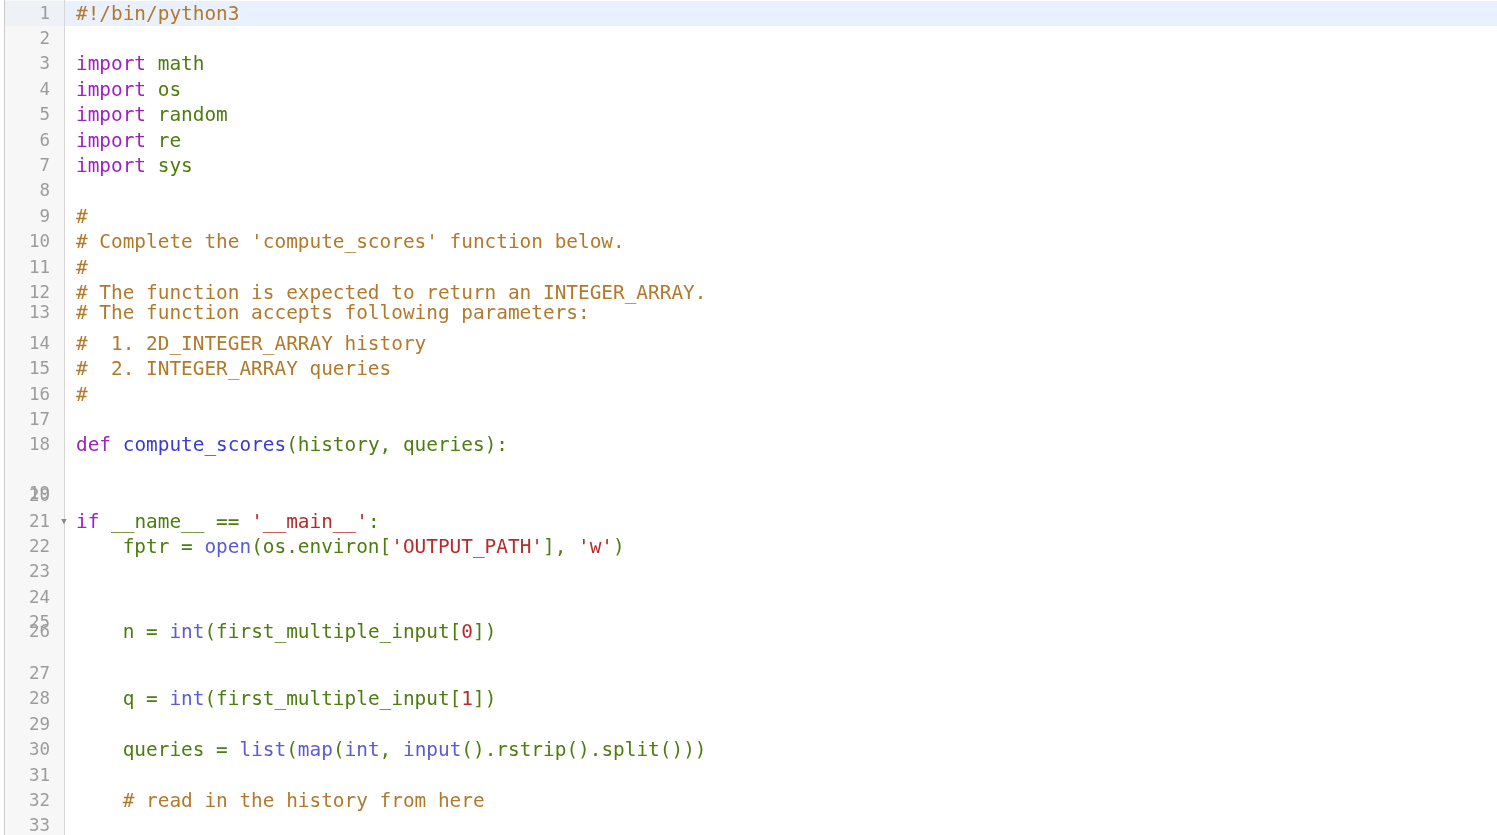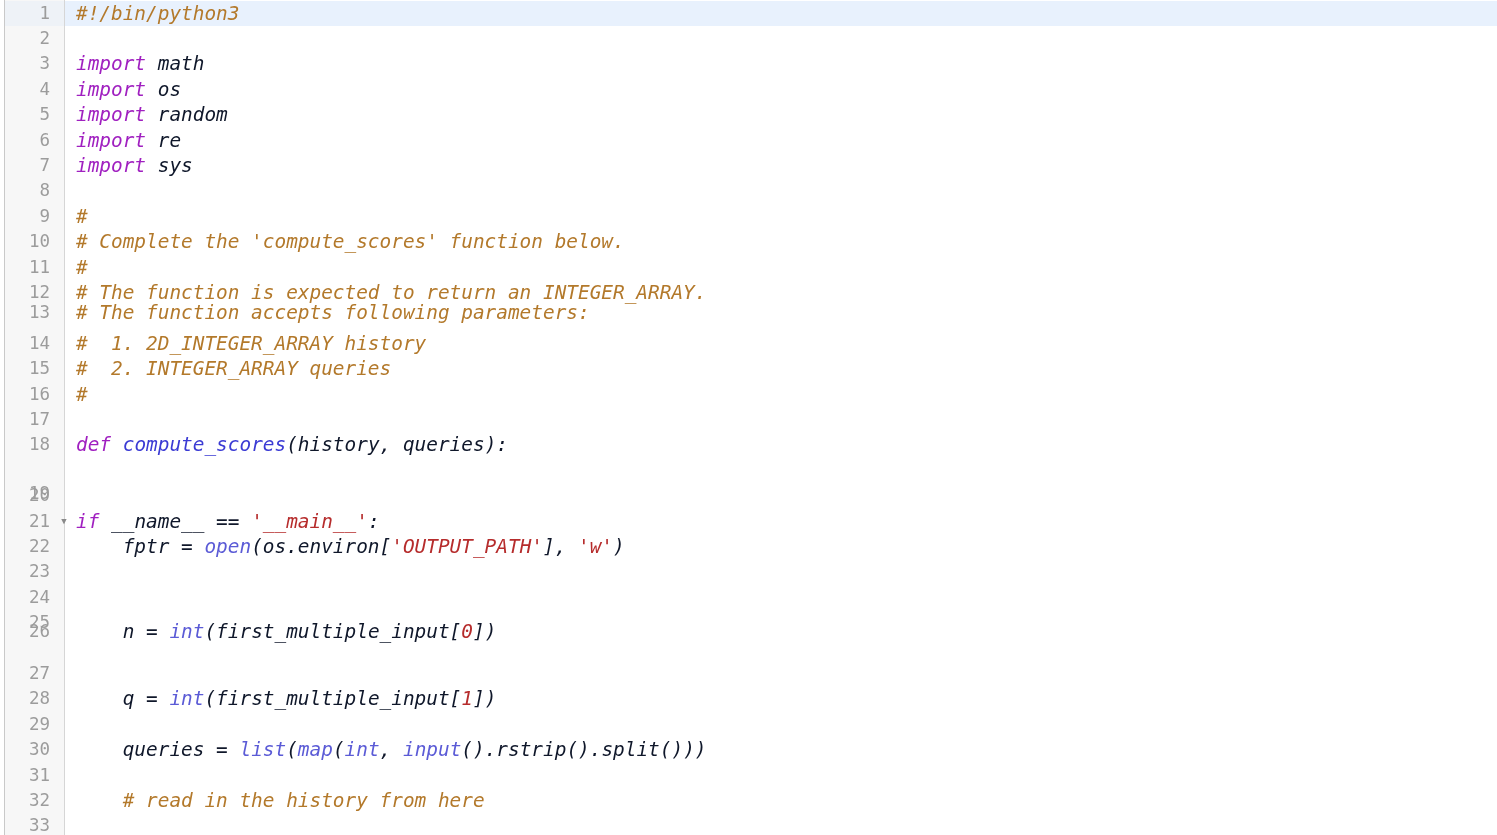--- a/index.html
+++ b/index.html
@@ -109,31 +109,30 @@
     position: absolute;
     left: 76px;
     top: 0;
     height: 25.4px;
     line-height: 25.4px;
     white-space: pre;
     font-family: "DejaVu Sans Mono", "Liberation Mono", monospace;
     font-size: 19.4px;
     letter-spacing: 0px;
     color: #24292e;
-    font-style: italic;
   }
 
   
   .t-com  { color: #b3792b; }
   .t-kw   { color: #a020c0; }
   .t-fn   { color: #3b3bd4; }
   .t-bi   { color: #5b5bd6; }
   .t-str  { color: #b62c2c; }
   .t-num  { color: #b62c2c; }
-  .t-pln  { color: #0f172a; }
+  .t-pln  { color: #4d7c0f; }
 </style>
 </head>
 <body>
 
 <div id="editor">
   <div class="left-strip"></div>
   <div class="left-rule"></div>
   <div class="gutter"></div>
   <div class="code-surface"></div>
   <div class="gutter-rule"></div>

